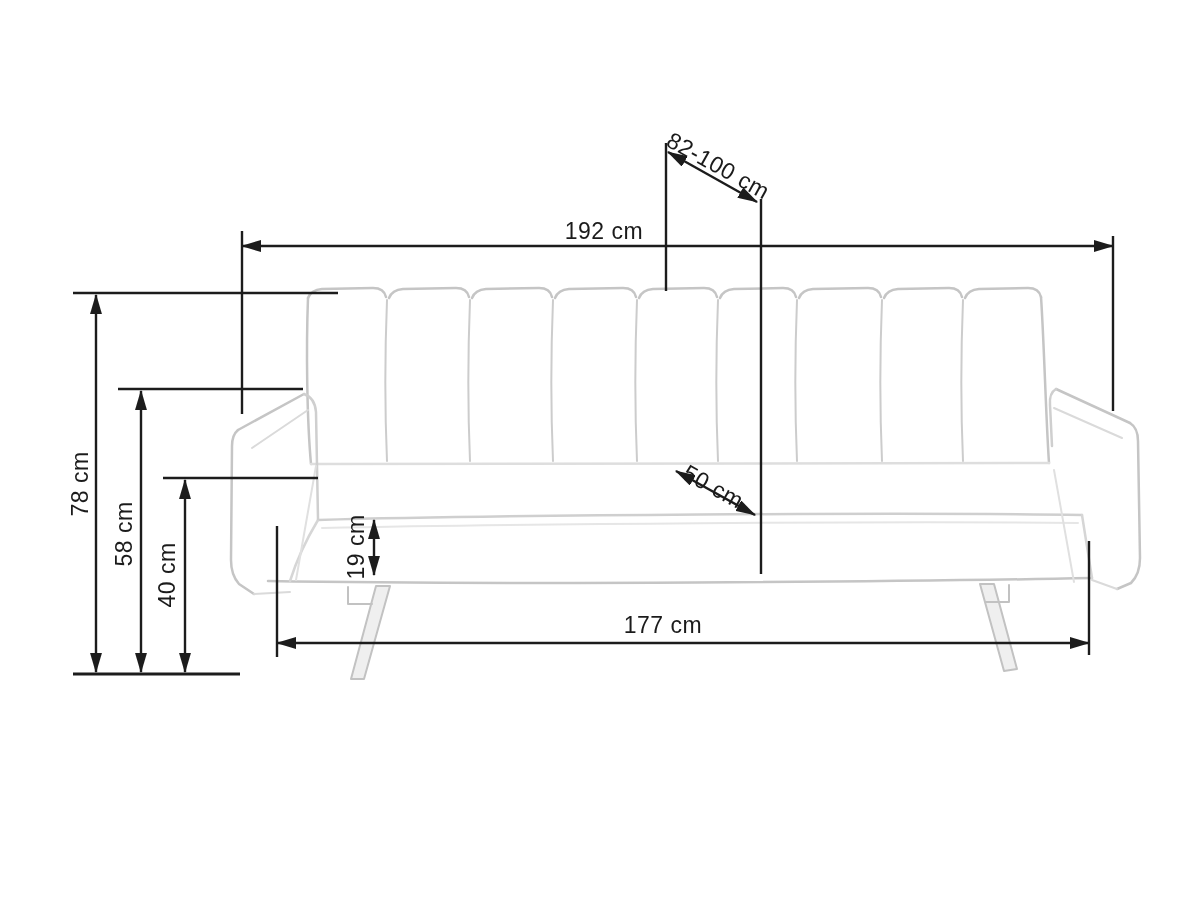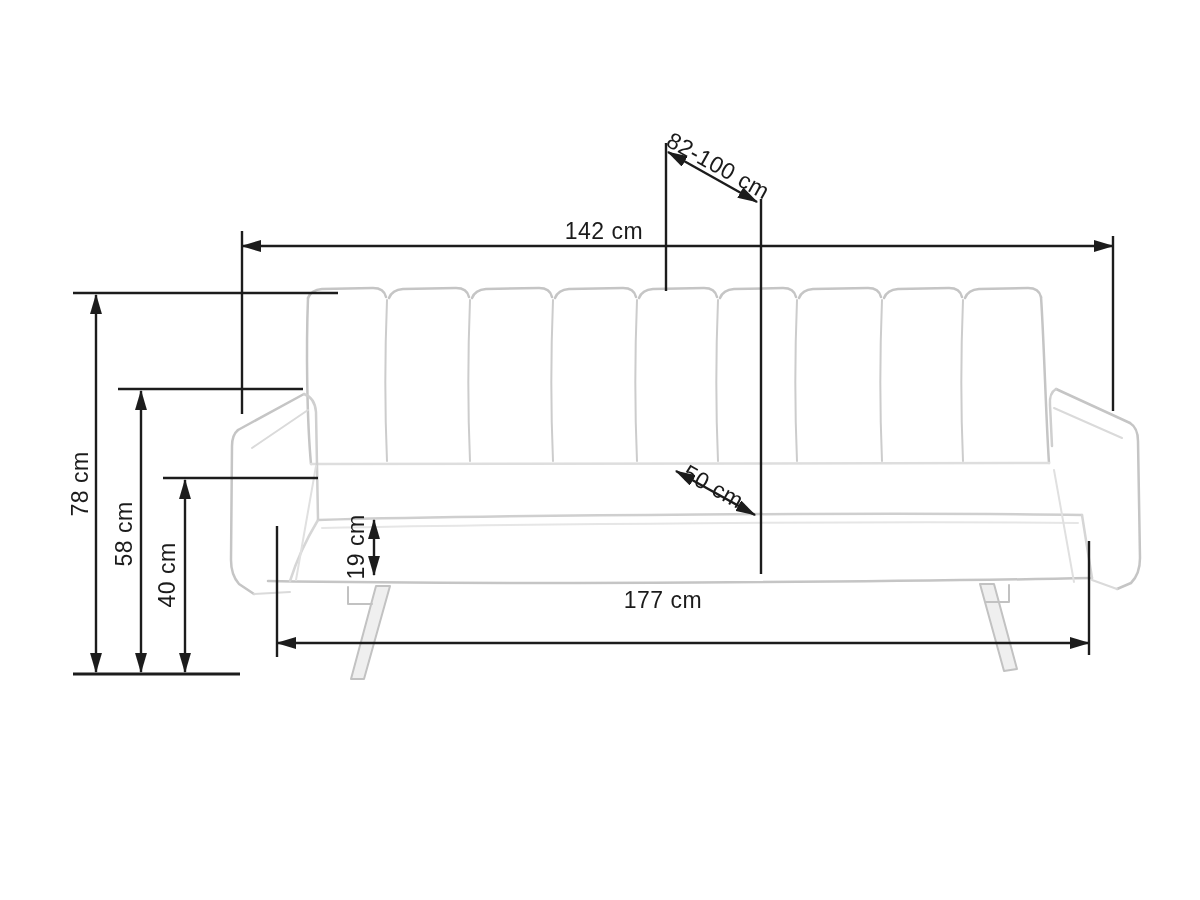--- a/index.html
+++ b/index.html
@@ -135,29 +135,29 @@
       </g>
 
       <g>
         <line x1="277" y1="526" x2="277" y2="657"></line>
         <line x1="1089" y1="541" x2="1089" y2="655"></line>
         <line x1="277" y1="643" x2="1089" y2="643" marker-start="url(#arr)" marker-end="url(#arr)"></line>
       </g>
     </g>
   </svg>
 
-  <div class="dim-label" style="left:604px;top:231px;">142 cm</div>
+  <div class="dim-label" style="left:604px;top:231px;">192 cm</div>
 
   <div class="dim-label rot-diag" style="left:718px;top:166px;">82-100 cm</div>
 
   <div class="dim-label rot-ccw" style="left:80px;top:484px;">78 cm</div>
 
   <div class="dim-label rot-ccw" style="left:124px;top:534px;">58 cm</div>
 
   <div class="dim-label rot-ccw" style="left:167px;top:575px;">40 cm</div>
 
   <div class="dim-label rot-ccw" style="left:356px;top:547px;">19 cm</div>
 
   <div class="dim-label rot-diag" style="left:713px;top:487px;">50 cm</div>
 
-  <div class="dim-label" style="left:663px;top:600px;">177 cm</div>
+  <div class="dim-label" style="left:663px;top:625px;">177 cm</div>
 
 </div>
 
 </body></html>

